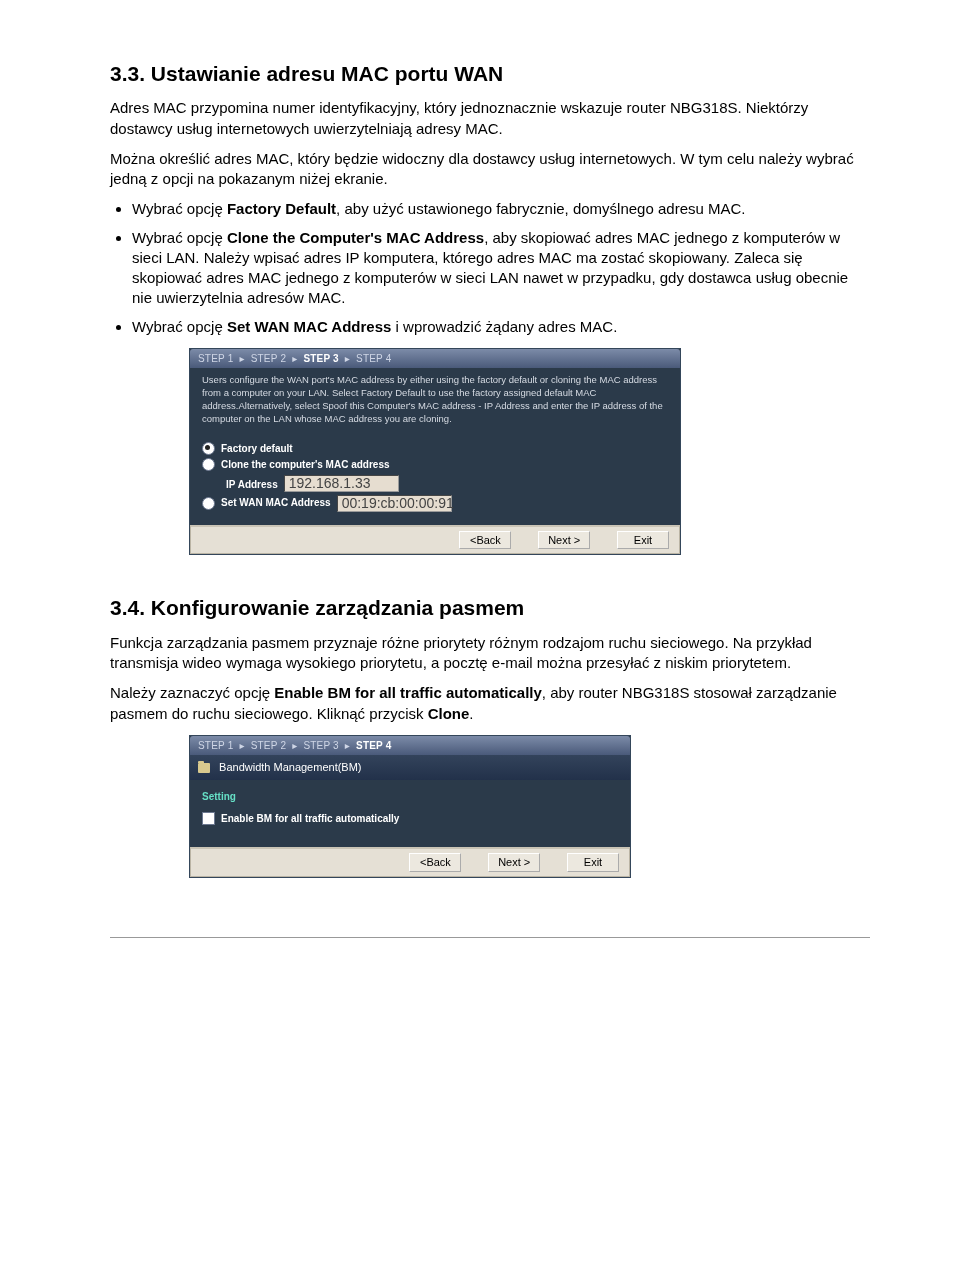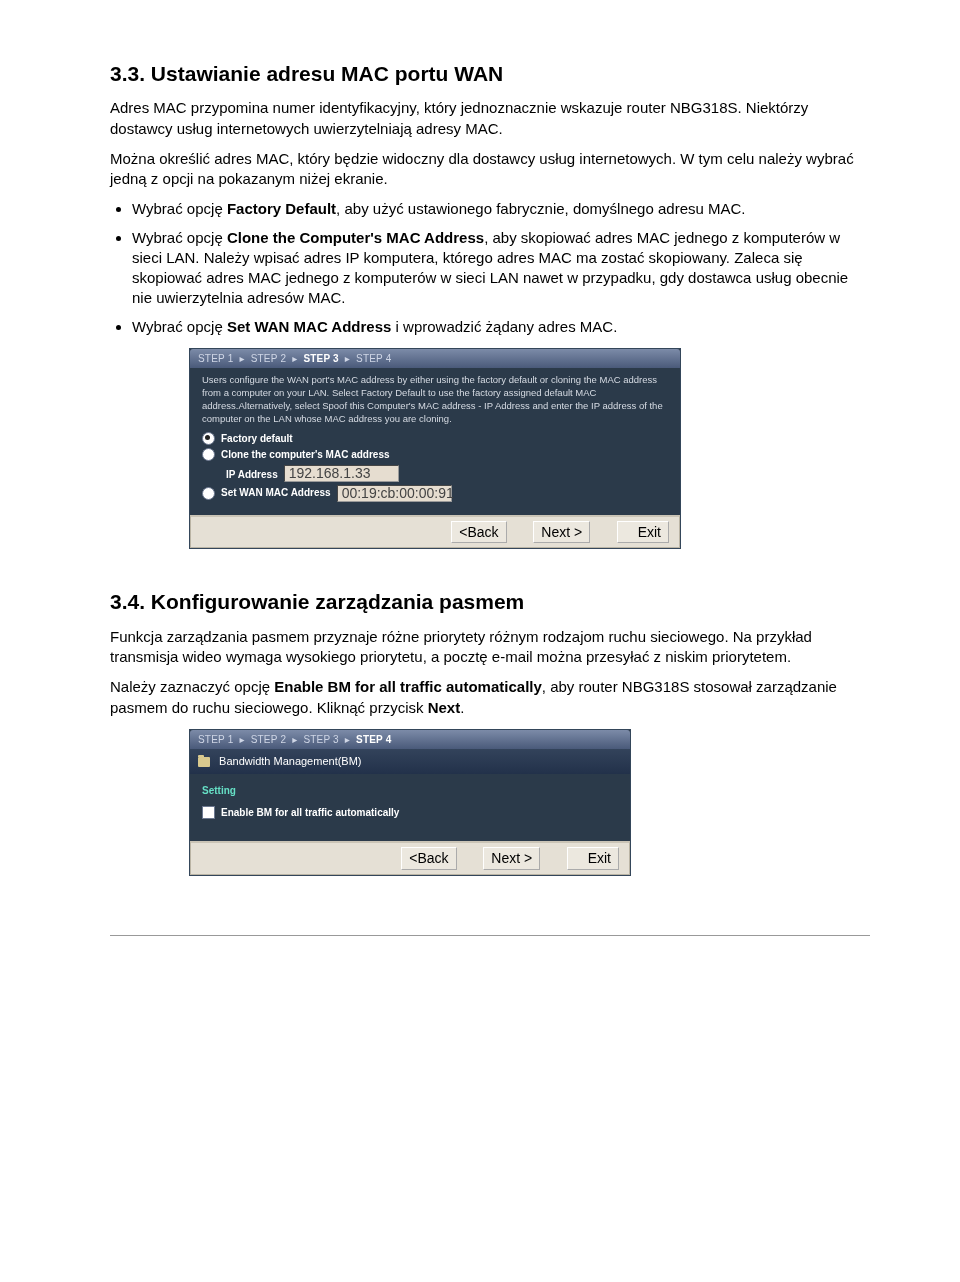--- a/index.html
+++ b/index.html
@@ -75,21 +75,21 @@
     font-size: 10px;
     font-weight: bold;
     margin: 4px 0 6px 0;
     text-decoration: underline;
   }
   .section-label.green { color: #66e0c6; text-decoration: none; }
   .desc {
     color: #d6dbe3;
     font-size: 9.5px;
     line-height: 1.35;
-    margin-bottom: 6px;
+    margin-bottom: 16px;
   }
   .opt-row {
     display: flex;
     align-items: center;
     gap: 6px;
     margin: 3px 0;
     font-size: 10px;
     color: #fff;
   }
   .radio {
@@ -138,24 +138,25 @@
     text-align: right;
     padding: 4px 10px;
     border: 1px solid #bab4a4;
     border-top: 2px solid #cac4b6;
   }
   .btn-row .btn {
     display: inline-block;
     background: #ece8df;
     border: 1px outset #fff;
     color: #000;
-    font-size: 14px;
+    font-size: 11px;
     padding: 1px 7px;
     margin-left: 24px;
     min-width: 36px;
+    text-align: center;
   }
   hr.sep {
     margin-top: 60px;
     border: none;
     border-top: 1px solid #999;
   }
 </style>
 </head>
 <body>
 
@@ -207,21 +208,21 @@
   <div class="btn-row">
     <span class="btn">&lt;Back</span>
     <span class="btn">Next &gt;</span>
     <span class="btn">Exit</span>
   </div>
 </div>
 
 <h2 style="margin-top:40px;">3.4. Konfigurowanie zarządzania pasmem</h2>
 <p>Funkcja zarządzania pasmem przyznaje różne priorytety różnym rodzajom ruchu sieciowego. Na przykład transmisja wideo wymaga wysokiego priorytetu, a pocztę e-mail można przesyłać z niskim priorytetem.</p>
 <p>
-  <span>Należy zaznaczyć opcję </span><span class="bold">Enable BM for all traffic automatically</span><span>, aby router NBG318S stosował zarządzanie pasmem do ruchu sieciowego. Kliknąć przycisk </span><span class="bold">Next</span><span>.</span>
+  <span>Należy zaznaczyć opcję </span><span class="bold">Enable BM for all traffic automatically</span><span>, aby router NBG318S stosował zarządzanie pasmem do ruchu sieciowego. Kliknąć przycisk </span><span class="bold">Clone</span><span>.</span>
 </p>
 
 <div class="panel" style="width:440px;">
   <div class="steps">
     <span class="dim">STEP 1</span>
     <span class="arrow dim">▸</span>
     <span class="dim">STEP 2</span>
     <span class="arrow dim">▸</span>
     <span class="dim">STEP 3</span>
     <span class="arrow dim">▸</span>

